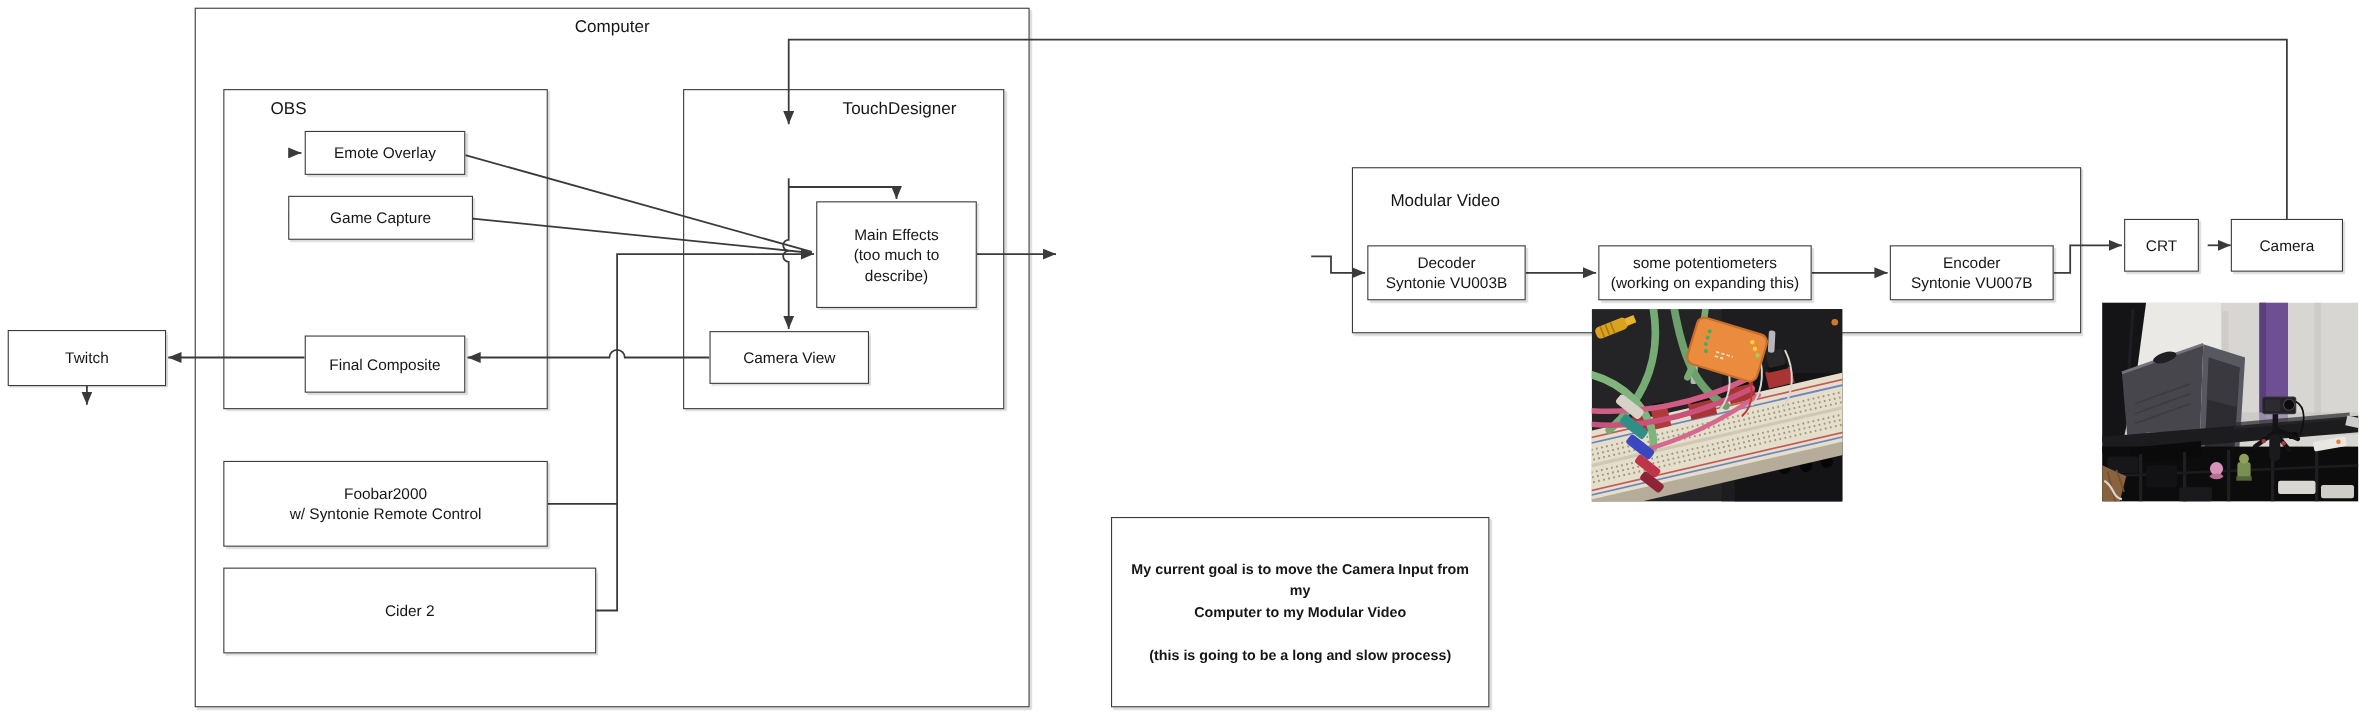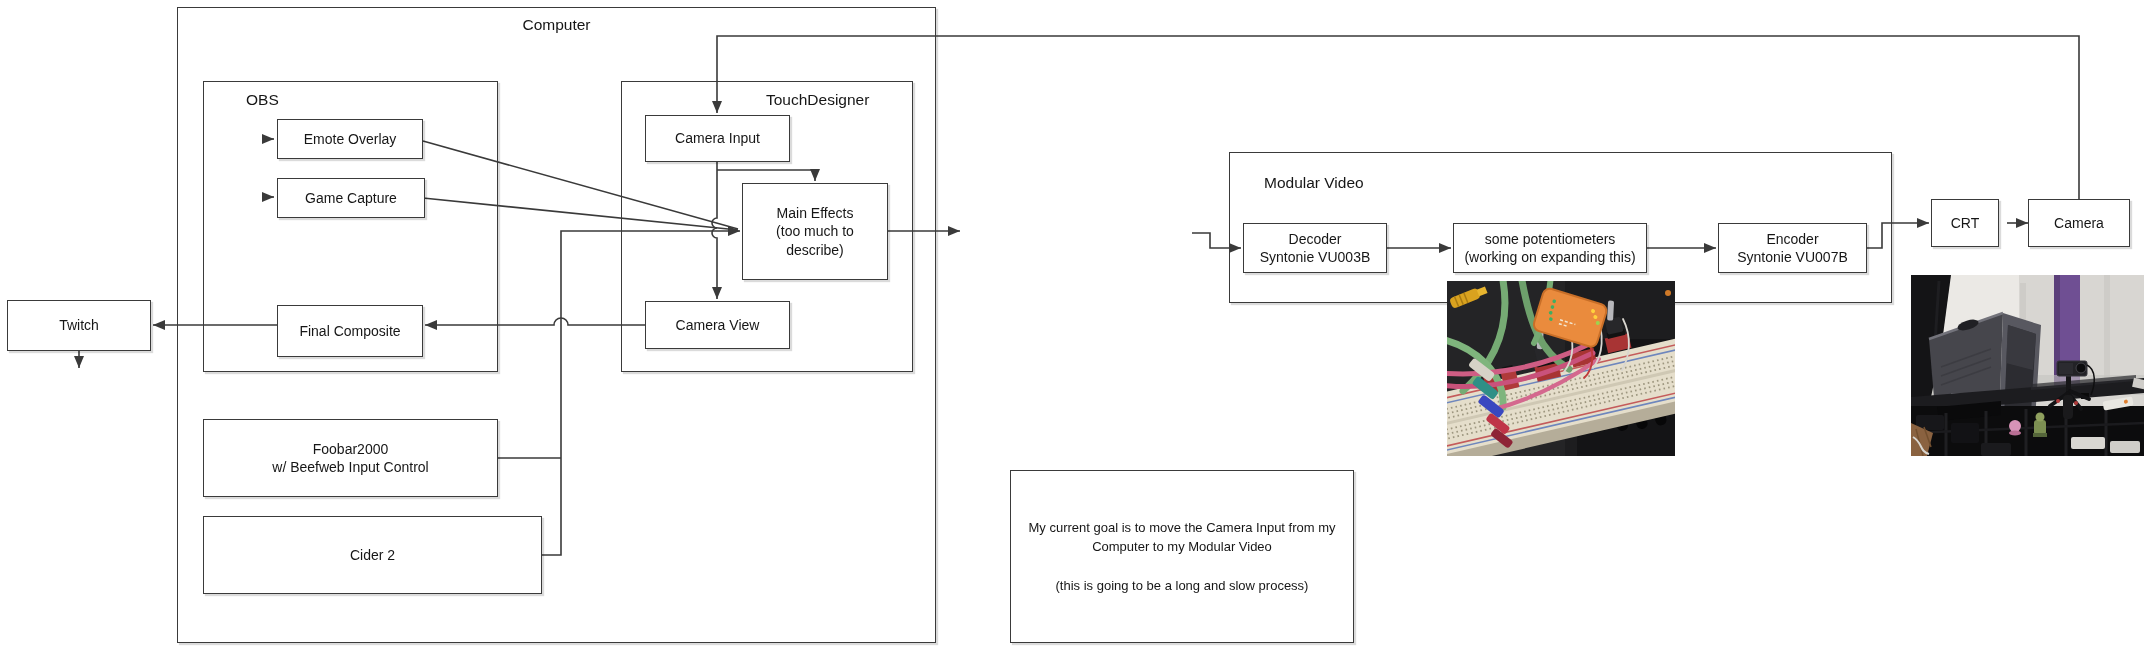--- a/index.html
+++ b/index.html
@@ -45,20 +45,21 @@
     border: 1.6px solid #3a3a3a;
     box-shadow: 2px 2px 1px rgba(0,0,0,0.14);
     display: flex;
     align-items: center;
     justify-content: center;
     text-align: center;
     font-size: 13px;
     line-height: 1.5;
     white-space: pre-line;
     padding: 0 16px;
+    font-weight: bold;
   }
   .edges { position: absolute; left: 0; top: 0; }
   .photo { position: absolute; }
 </style>
 </head>
 <body>
 
 <div id="canvas">
 
   <div class="grp" style="left:177px;top:7px;width:759px;height:636px"></div>
@@ -93,29 +94,28 @@
       <path d="M1647,248 H1716" marker-end="url(#arrow)"></path>
       <path d="M1867,248 H1882 V223 H1929" marker-end="url(#arrow)"></path>
       <path d="M2007,223 H2028" marker-end="url(#arrow)"></path>
       <path d="M645,325 H568 A7,7 0 0 0 554,325 H425" marker-end="url(#arrow)"></path>
       <path d="M277,325 H153" marker-end="url(#arrow)"></path>
       <path d="M79,351 V368" marker-end="url(#arrow)"></path>
     </g>
   </svg>
 
   <div class="node" style="left:277px;top:119px;width:146px;height:40px">Emote Overlay</div>
-  <div class="node" style="left:277px;top:178px;width:148px;height:40px">Game Capture</div>
+  <div class="node" style="left:262px;top:178px;width:168px;height:40px">Game Capture</div>
   <div class="node" style="left:277px;top:305px;width:146px;height:52px">Final Composite</div>
-  <div class="node" style="left:645px;top:115px;width:145px;height:47px">Camera Input</div>
   <div class="node" style="left:742px;top:183px;width:146px;height:97px">Main Effects
 (too much to describe)</div>
   <div class="node" style="left:645px;top:301px;width:145px;height:48px">Camera View</div>
   <div class="node" style="left:7px;top:300px;width:144px;height:51px">Twitch</div>
   <div class="node" style="left:203px;top:419px;width:295px;height:78px">Foobar2000
-w/ Beefweb Input Control</div>
+w/ Syntonie Remote Control</div>
   <div class="node" style="left:203px;top:516px;width:339px;height:78px">Cider 2</div>
   <div class="node" style="left:1243px;top:223px;width:144px;height:50px">Decoder
 Syntonie VU003B</div>
   <div class="node" style="left:1453px;top:223px;width:194px;height:50px">some potentiometers
 (working on expanding this)</div>
   <div class="node" style="left:1718px;top:223px;width:149px;height:50px">Encoder
 Syntonie VU007B</div>
   <div class="node" style="left:1931px;top:199px;width:68px;height:48px">CRT</div>
   <div class="node" style="left:2028px;top:199px;width:102px;height:48px">Camera</div>
 

